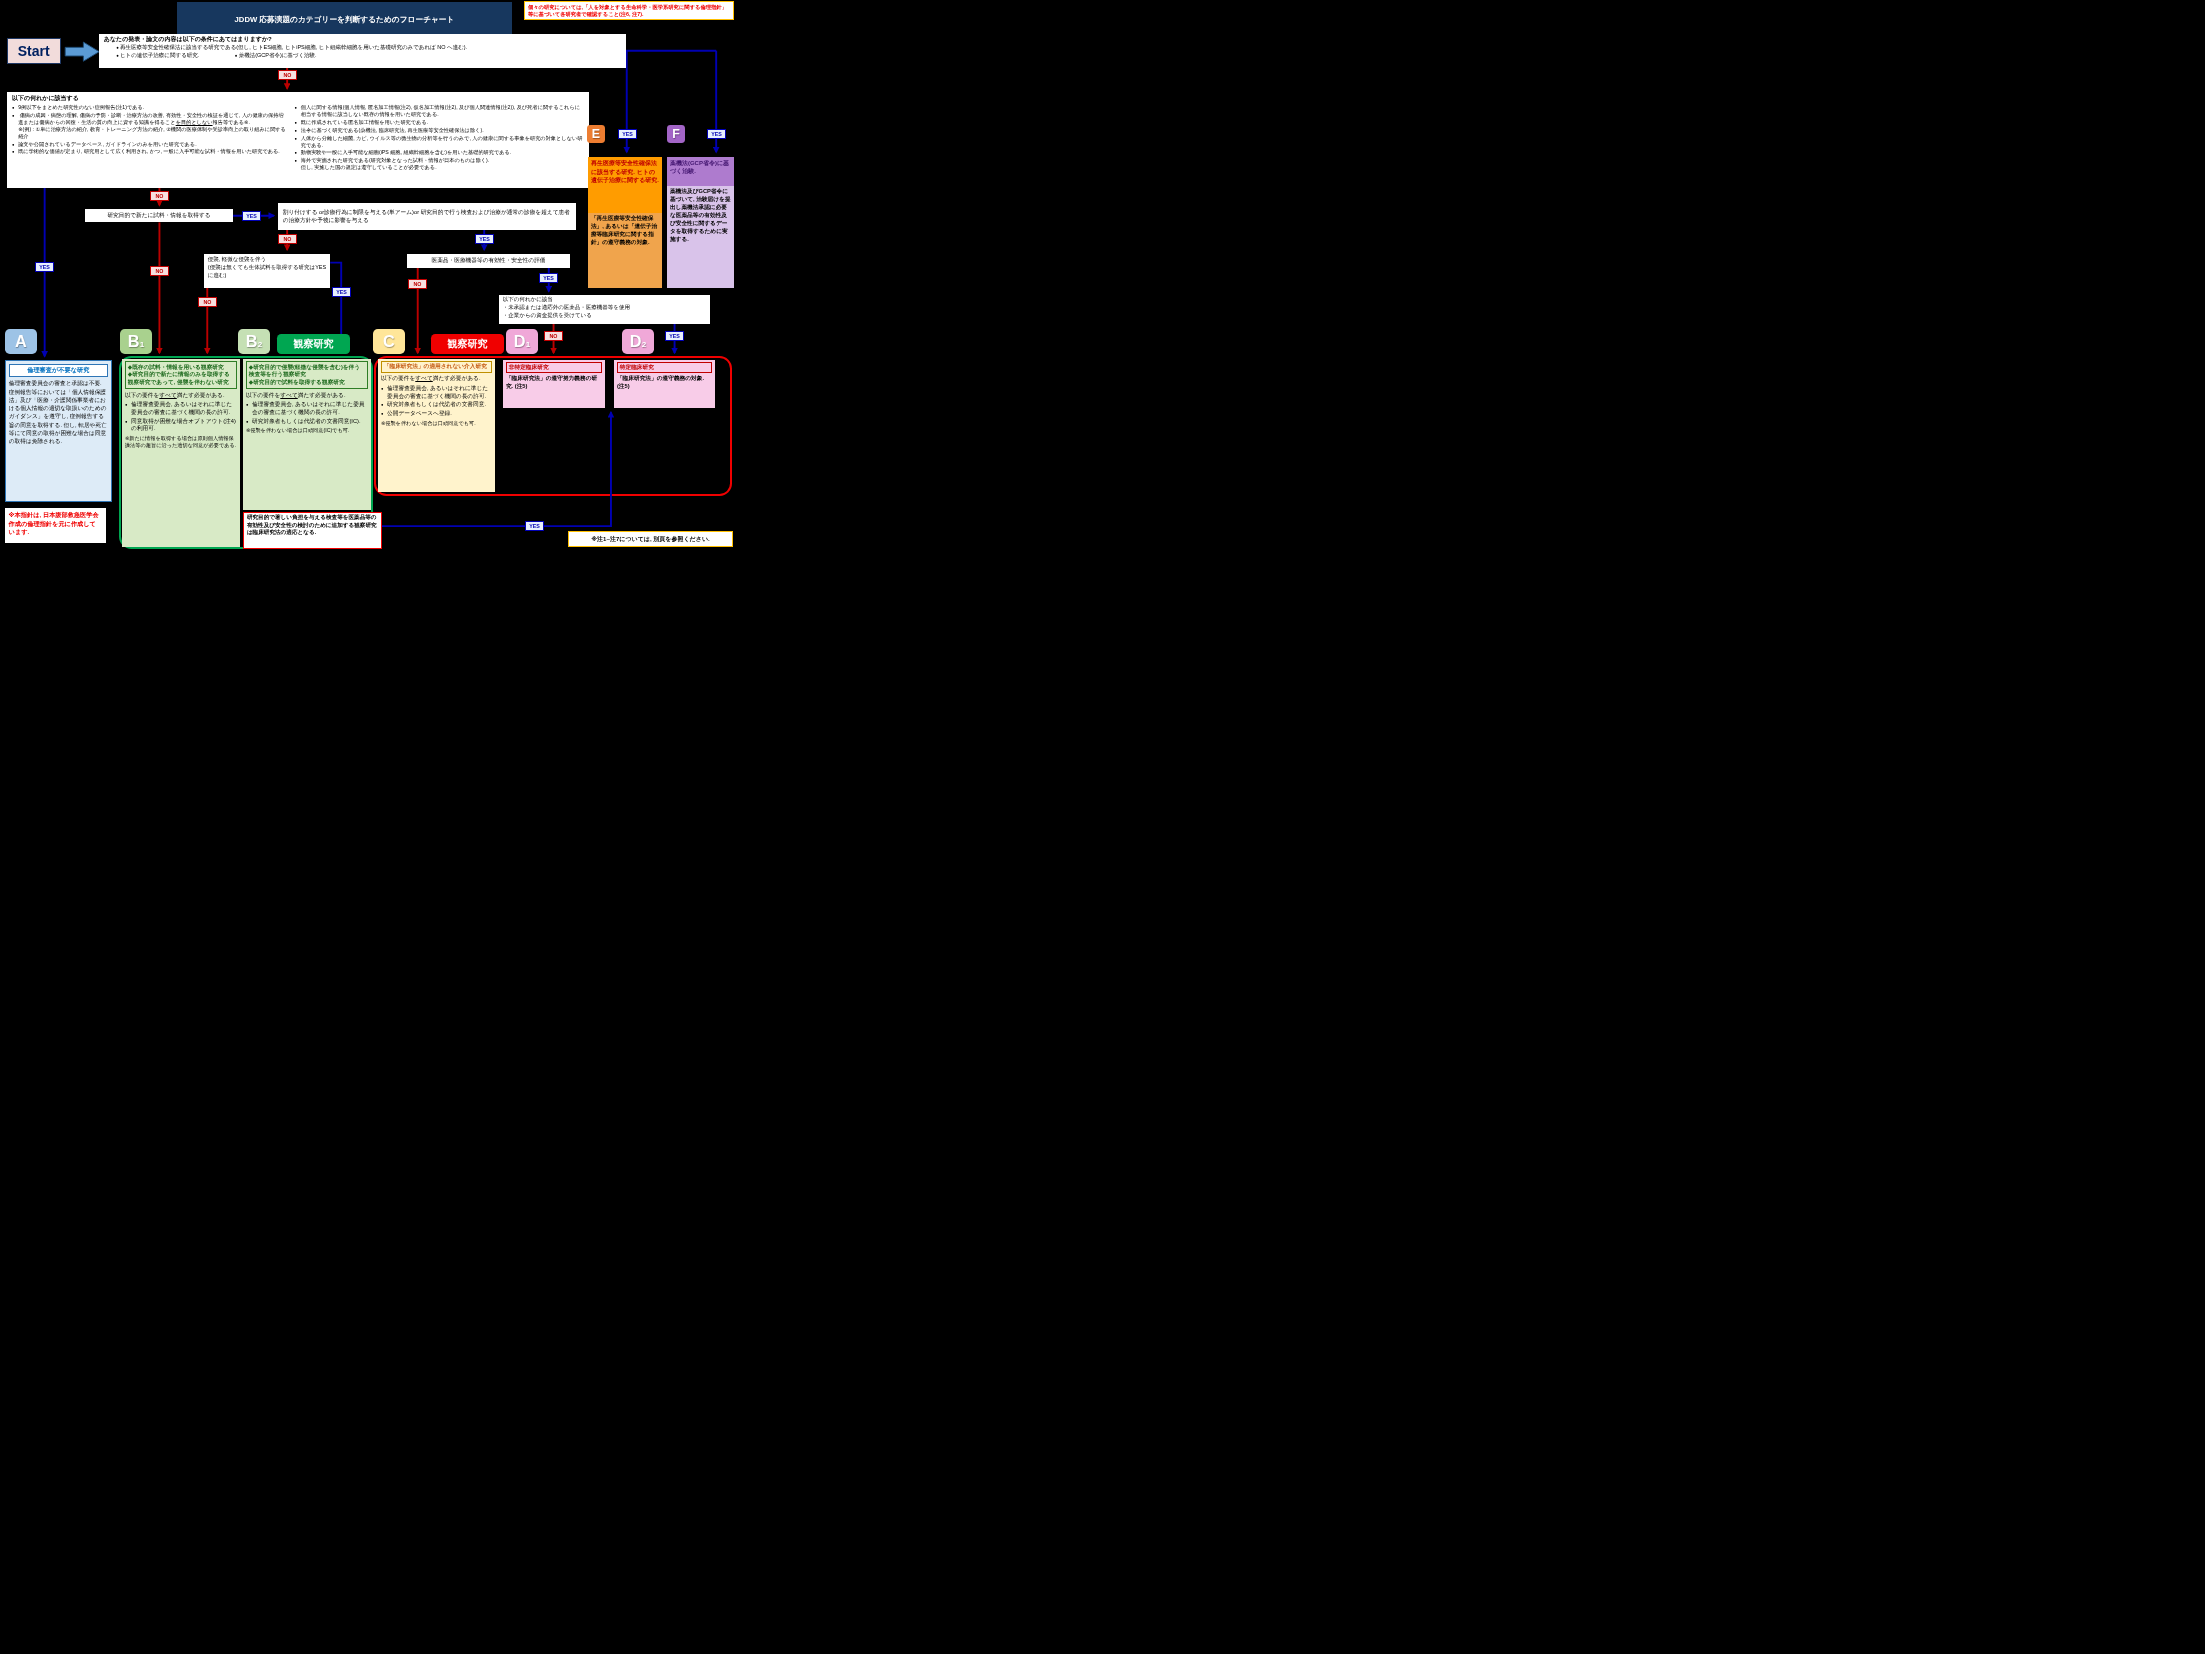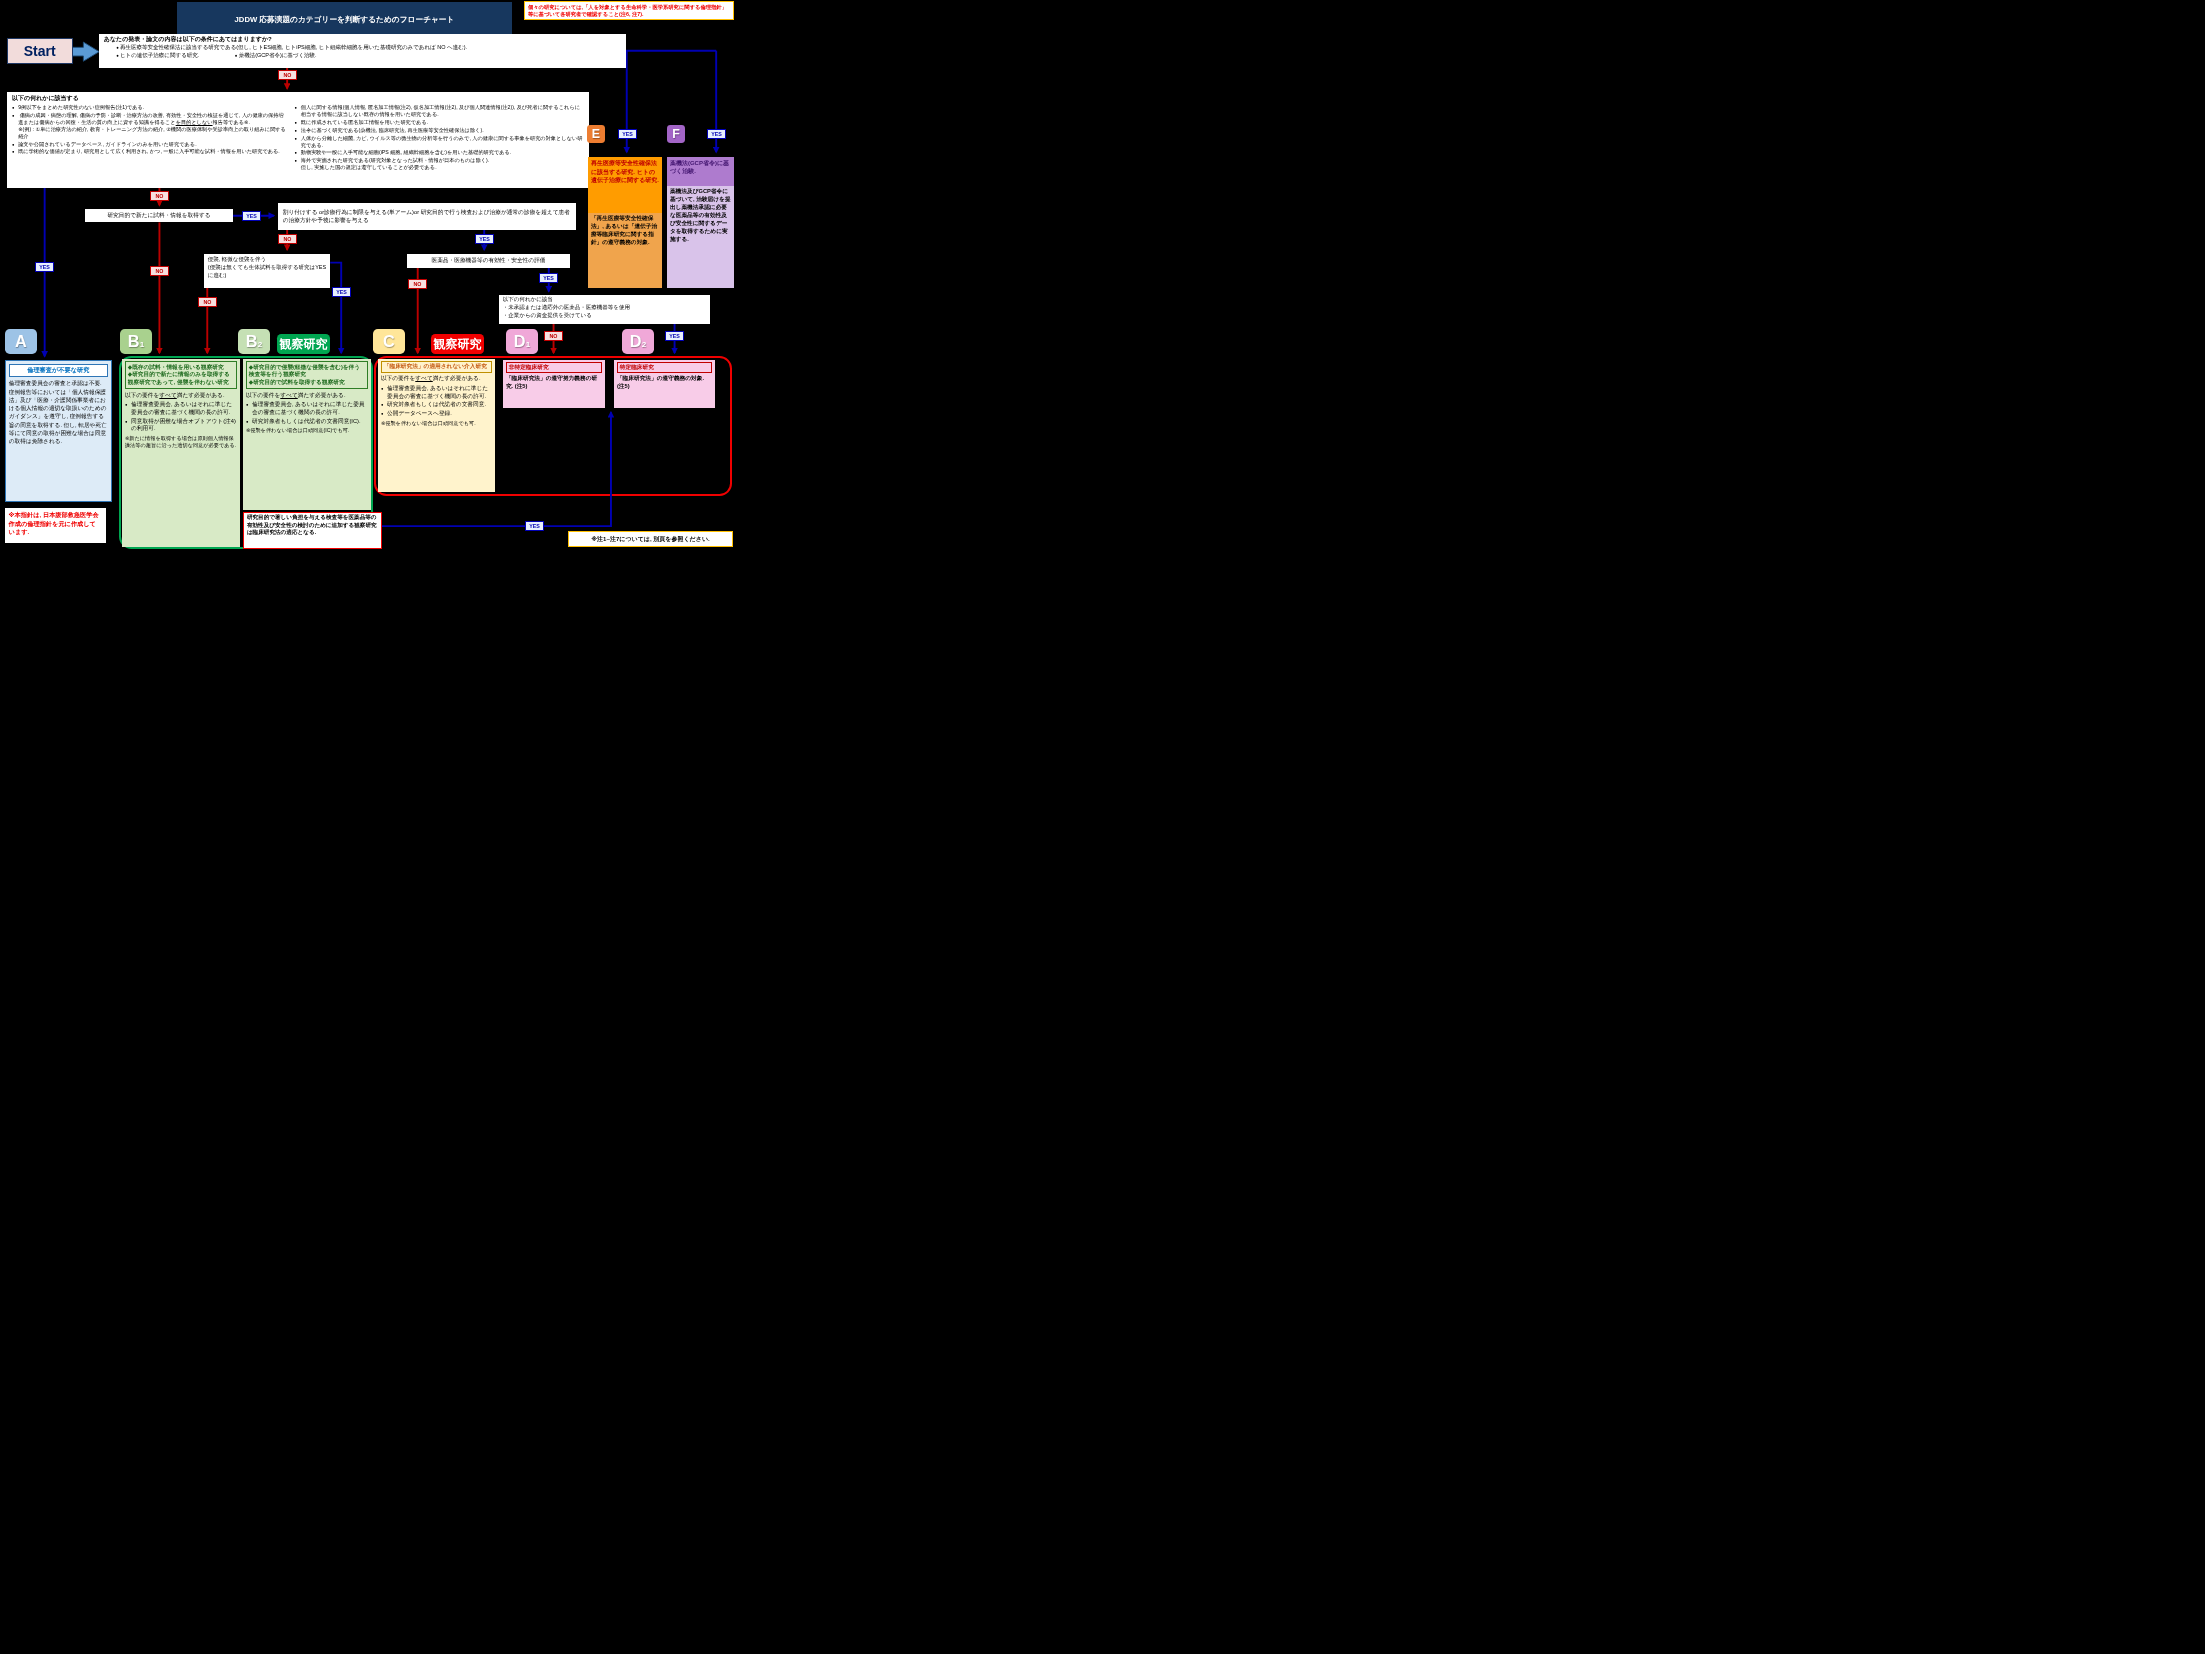--- a/index.html
+++ b/index.html
@@ -6,21 +6,21 @@
   html,body { background:#000; }
   #canvas { position:relative; width:735px; height:551px; background:#000;
             font-family:"Liberation Sans","DejaVu Sans",sans-serif; color:#000; overflow:hidden; }
   .abs { position:absolute; }
   #wires { position:absolute; left:0; top:0; z-index:2; pointer-events:none; }
 
   .titlebar { left:177px; top:1.9px; width:335px; height:36px; background:#17375E; color:#fff;
               font-weight:bold; font-size:7.7px; display:flex; align-items:center; justify-content:center; z-index:3; }
   .topnote { left:524px; top:1.4px; width:210px; background:#fff; border:1.4px solid #FFC000; color:#F00000;
              font-weight:bold; font-size:5.3px; line-height:1.35; padding:1.4px 2.9px; z-index:3; }
-  .startbox { left:6.7px; top:38px; width:66px; height:26px; background:#F2DCDB; border:1.9px solid #1F3864;
+  .startbox { left:6.7px; top:38px; width:54px; height:26px; background:#F2DCDB; border:1.9px solid #1F3864;
               color:#002060; font-size:14px; font-weight:bold; display:flex; align-items:center; justify-content:center; z-index:3; }
 
   .white { background:#fff; z-index:3; }
   .q1 { left:99px; top:34px; width:527px; height:34px; padding:1.4px 4.8px; font-size:5.5px; }
   .q1 .t { font-weight:bold; font-size:6px; }
   .brow { padding-left:12.4px; line-height:1.38; }
   .bl::before { content:"●  "; font-size:4.3px; }
   .gapr { margin-right:34px; }
 
   .q2 { left:7.2px; top:92px; width:582px; height:96px; padding:1.9px 4.8px; }
@@ -40,21 +40,21 @@
   .d5box { left:499px; top:295px; width:211px; height:29px; font-size:5.5px; padding:1.4px 3.8px; line-height:1.45; }
 
   .chip { position:absolute; width:19px; height:10px; font-size:5.3px; font-weight:bold; text-align:center; line-height:8.1px; z-index:5; }
   .chip.y { background:#E8F0FE; border:1px solid #0000B3; color:#0000B3; }
   .chip.n { background:#F7DFDF; border:1px solid #C00000; color:#C00000; }
 
   .cat { position:absolute; width:32px; height:25px; border-radius:4.8px; color:#fff; font-size:16.3px; font-weight:bold;
          display:flex; align-items:center; justify-content:center; z-index:4; text-shadow:0.5px 0.5px 1px rgba(0,0,0,.35); }
   .cat sub { font-size:8.1px; line-height:1; transform:translateY(4.3px); }
   .cat.sm { width:18px; height:18px; font-size:12.4px; border-radius:3.4px; }
-  .badge { position:absolute; height:20px; width:53px; border-radius:4.3px; color:#fff; font-size:12px; font-weight:bold;
+  .badge { position:absolute; height:20px; width:73px; border-radius:4.3px; color:#fff; font-size:10px; font-weight:bold;
            display:flex; align-items:center; justify-content:center; z-index:4; }
 
   .gframe { left:119px; top:356px; width:254px; height:193px; border:2.4px solid #00A651; border-radius:12.4px; z-index:1; }
   .rframe { left:374px; top:356px; width:358px; height:140px; border:2.4px solid #F00000; border-radius:12.4px; z-index:1; }
 
   .panel { position:absolute; z-index:3; }
   .apanel { left:4.8px; top:360px; width:107px; height:142px; background:#DDEBF7; border:1px solid #2E75B6; padding:2.9px; font-size:5.7px; line-height:1.45; }
   .ahead { background:#fff; border:1px solid #2E75B6; color:#0070C0; font-weight:bold; font-size:6.2px; text-align:center; padding:1px; margin-bottom:2.4px; }
   .b1panel { left:122px; top:359px; width:118px; height:188px; background:#D8EAC6; padding:2.4px 2.9px; font-size:5.7px; line-height:1.35; }
   .b2panel { left:243px; top:359px; width:128px; height:151px; background:#D8EAC6; padding:2.4px 2.9px; font-size:5.7px; line-height:1.35; }

